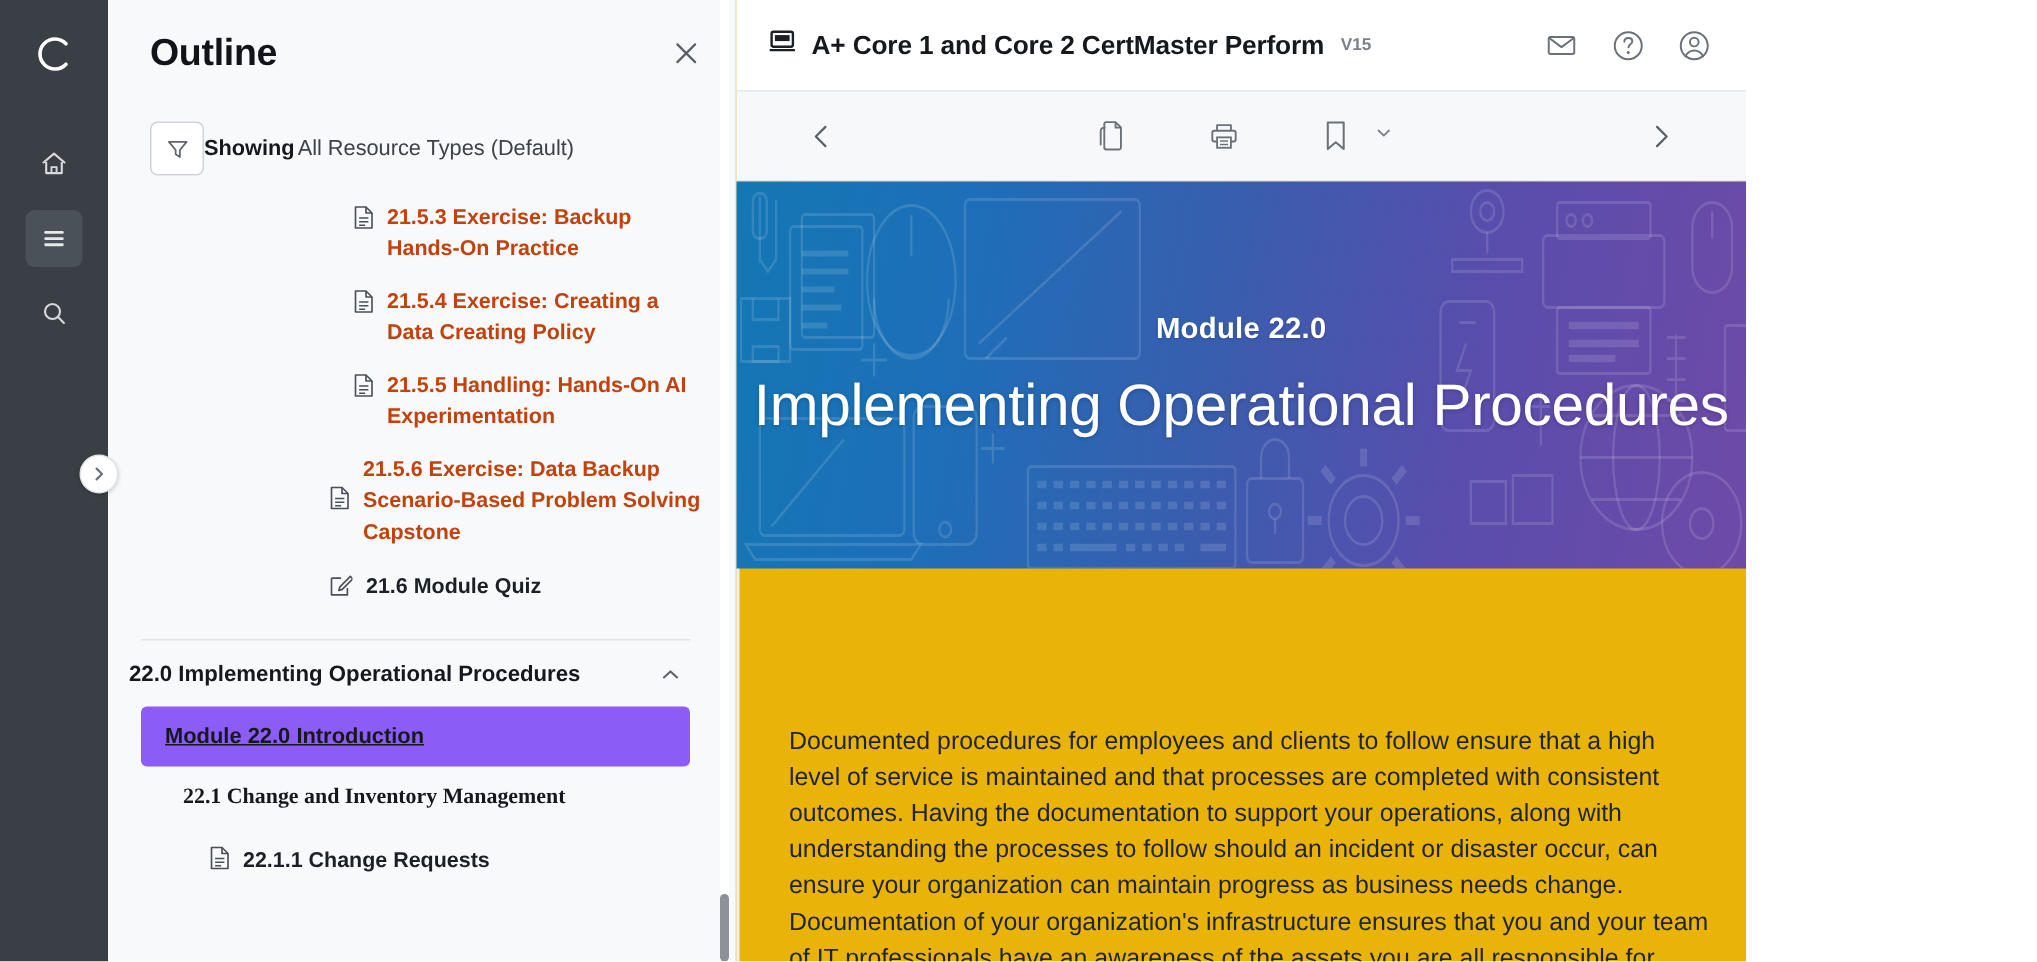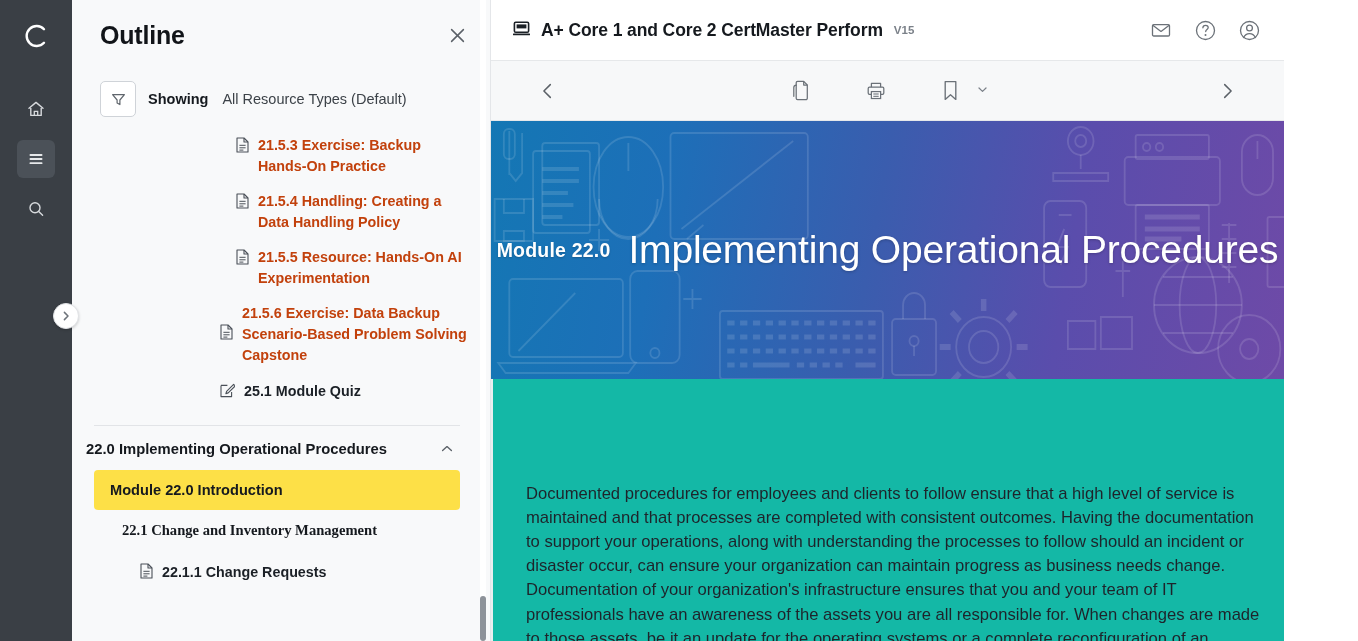--- a/index.html
+++ b/index.html
@@ -4,21 +4,21 @@
 <title>CertMaster Perform</title>
 <style>
   * { box-sizing: border-box; }
   html, body {
     margin: 0; padding: 0;
     width: 1358px; height: 641px;
     overflow: hidden;
     font-family: "Liberation Sans", "DejaVu Sans", sans-serif;
     background: #ffffff;
   }
-  #app { position: relative; width: 1284px; height: 641px; display: flex; }
+  #app { position: relative; width: 1164px; height: 641px; display: flex; }
 
   
   .rail {
     width: 72px; height: 641px;
     background: #3a3f45;
     display: flex; flex-direction: column; align-items: center;
     flex: 0 0 72px;
     position: relative;
     z-index: 5;
   }
@@ -56,21 +56,21 @@
     padding: 0 18px 0 28px;
     background: #f8f9fa;
   }
   .outline-title {
     font-size: 25px; font-weight: bold; color: #111418; letter-spacing: -0.2px;
   }
   .outline-close { width: 30px; height: 30px; display: flex; align-items: center; justify-content: center; cursor: pointer; }
 
   .filter-row {
     height: 58px; flex: 0 0 58px;
-    display: flex; align-items: center; gap: 12px;
+    display: flex; align-items: center; 
     padding: 0 28px;
   }
   .filter-btn {
     width: 36px; height: 36px; border: 1px solid #cfd3d8; border-radius: 5px;
     background: #ffffff; display: flex; align-items: center; justify-content: center;
     cursor: pointer; flex: 0 0 36px;
   }
   .filter-label { font-size: 14.5px; font-weight: bold; color: #15191e; }
   .filter-value { font-size: 14.5px; color: #3c4248; margin-left: 2px; }
 
@@ -106,38 +106,38 @@
     cursor: pointer;
   }
   .sect-title { font-size: 14.8px; font-weight: bold; color: #15191e; }
   .sect-chev { width: 18px; height: 18px; display: flex; align-items: center; justify-content: center; }
 
   .lesson {
     margin: 0 22px; padding: 12px 0 12px 16px;
     font-size: 14.6px; font-weight: bold; color: #15191e;
     border-radius: 4px; cursor: pointer;
   }
-  .lesson.selected { background: #fde047; }
+  .lesson.selected { background: #8b5cf6; text-decoration: underline; }
   .lesson.sub { padding-left: 28px; font-family: Liberation Serif, serif; }
 
   .topic {
     display: flex; align-items: center; gap: 9px;
     margin-left: 68px; padding: 10px 14px 10px 0;
     cursor: pointer;
   }
   .topic-label { font-size: 14.3px; font-weight: bold; color: #1b2026; }
 
   .osb-track { position: absolute; right: 4px; top: 0; width: 6px; height: 100%; background: #ffffff; }
   .osb-thumb {
     position: absolute; right: 4px; width: 6px; border-radius: 3px;
     background: #8d9299; top: 596px; height: 45px; cursor: pointer;
   }
 
   
-  .main { flex: 1 1 auto; height: 641px; display: flex; flex-direction: column; background: #14b8a6; position: relative; }
+  .main { flex: 1 1 auto; height: 641px; display: flex; flex-direction: column; background: #eab308; position: relative; }
 
   .topbar {
     height: 60px; flex: 0 0 60px;
     display: flex; align-items: center; justify-content: space-between;
     padding: 0 22px 0 22px; background: #ffffff;
   }
   .brand { display: flex; align-items: center; gap: 11px; }
   .brand-name { font-size: 17.5px; font-weight: bold; color: #15191e; letter-spacing: -0.1px; }
   .brand-ver { font-size: 11.5px; font-weight: bold; color: #7b8189; margin-left: 0; }
   .top-actions { display: flex; align-items: center; gap: 18px; }
@@ -162,21 +162,21 @@
   .tb-bm { display: flex; align-items: center; gap: 10px; }
   .tb-spacer { flex: 1 1 auto; }
 
   
   .banner {
     height: 258px; flex: 0 0 258px; position: relative; overflow: hidden;
     background: linear-gradient(100deg, #1477b4 0%, #1d6fb8 22%, #3a5dae 48%, #5a4dac 72%, #6e4aa7 100%);
   }
   .banner svg.pattern { position: absolute; inset: 0; width: 100%; height: 100%; }
   .banner-text {
-    position: absolute; inset: 0; display: flex; flex-direction: row;
+    position: absolute; inset: 0; display: flex; flex-direction: column;
     align-items: center; justify-content: center; gap: 18px;
   }
   .banner-module {
     color: #ffffff; font-size: 19.5px; font-weight: bold; letter-spacing: 0.2px;
     text-shadow: 0 1px 2px rgba(0,0,0,0.2);
   }
   .banner-title {
     color: #ffffff; font-size: 39px; font-weight: normal; letter-spacing: -0.2px;
     text-shadow: 0 1px 3px rgba(0,0,0,0.22);
   }
@@ -275,34 +275,34 @@
         <div class="node node-doc">
           <span class="doc-ico">
             <svg width="13" height="16" viewBox="0 0 13 16">
               <path d="M1 1h7l4 4v10H1z" fill="none" stroke="#4a5058" stroke-width="1.1" stroke-linejoin="round"></path>
               <path d="M8 1v4h4" fill="none" stroke="#4a5058" stroke-width="1.1" stroke-linejoin="round"></path>
               <line x1="3.4" y1="8.3" x2="9.6" y2="8.3" stroke="#4a5058" stroke-width="1"></line>
               <line x1="3.4" y1="10.8" x2="9.6" y2="10.8" stroke="#4a5058" stroke-width="1"></line>
               <line x1="3.4" y1="13.1" x2="7.4" y2="13.1" stroke="#4a5058" stroke-width="1"></line>
             </svg>
           </span>
-          <span class="node-label">21.5.4 Handling: Creating a Data Handling Policy</span>
+          <span class="node-label">21.5.4 Exercise: Creating a Data Creating Policy</span>
         </div>
 
         <div class="node node-doc">
           <span class="doc-ico">
             <svg width="13" height="16" viewBox="0 0 13 16">
               <path d="M1 1h7l4 4v10H1z" fill="none" stroke="#4a5058" stroke-width="1.1" stroke-linejoin="round"></path>
               <path d="M8 1v4h4" fill="none" stroke="#4a5058" stroke-width="1.1" stroke-linejoin="round"></path>
               <line x1="3.4" y1="8.3" x2="9.6" y2="8.3" stroke="#4a5058" stroke-width="1"></line>
               <line x1="3.4" y1="10.8" x2="9.6" y2="10.8" stroke="#4a5058" stroke-width="1"></line>
               <line x1="3.4" y1="13.1" x2="7.4" y2="13.1" stroke="#4a5058" stroke-width="1"></line>
             </svg>
           </span>
-          <span class="node-label">21.5.5 Resource: Hands-On AI Experimentation</span>
+          <span class="node-label">21.5.5 Handling: Hands-On AI Experimentation</span>
         </div>
 
         <div class="node node-doc wide" style="margin-left:148px;">
           <span class="doc-ico" style="margin-top:21px;">
             <svg width="13" height="16" viewBox="0 0 13 16">
               <path d="M1 1h7l4 4v10H1z" fill="none" stroke="#4a5058" stroke-width="1.1" stroke-linejoin="round"></path>
               <path d="M8 1v4h4" fill="none" stroke="#4a5058" stroke-width="1.1" stroke-linejoin="round"></path>
               <line x1="3.4" y1="8.3" x2="9.6" y2="8.3" stroke="#4a5058" stroke-width="1"></line>
               <line x1="3.4" y1="10.8" x2="9.6" y2="10.8" stroke="#4a5058" stroke-width="1"></line>
               <line x1="3.4" y1="13.1" x2="7.4" y2="13.1" stroke="#4a5058" stroke-width="1"></line>
@@ -311,21 +311,21 @@
           <span class="node-label">21.5.6 Exercise: Data Backup Scenario-Based Problem Solving Capstone</span>
         </div>
 
         <div class="node node-quiz">
           <span class="doc-ico" style="flex:0 0 15px;">
             <svg width="15" height="16" viewBox="0 0 15 16">
               <path d="M1 2.4h6.4M1 2.4v11.2h10.6V9" fill="none" stroke="#4a5058" stroke-width="1.1" stroke-linejoin="round"></path>
               <path d="M13.6 1.3 6.6 8.3l-0.7 2.3 2.3-0.7 7-7z" fill="none" stroke="#4a5058" stroke-width="1.1" stroke-linejoin="round"></path>
             </svg>
           </span>
-          <span class="node-label">25.1 Module Quiz</span>
+          <span class="node-label">21.6 Module Quiz</span>
         </div>
 
         <div class="divider"></div>
 
         <div class="sect-head">
           <span class="sect-title">22.0 Implementing Operational Procedures</span>
           <span class="sect-chev">
             <svg width="14" height="14" viewBox="0 0 14 14">
               <path d="M2.6 8.6 7 4.6l4.4 4" fill="none" stroke="#5b6168" stroke-width="1.35" stroke-linecap="round" stroke-linejoin="round"></path>
             </svg>

